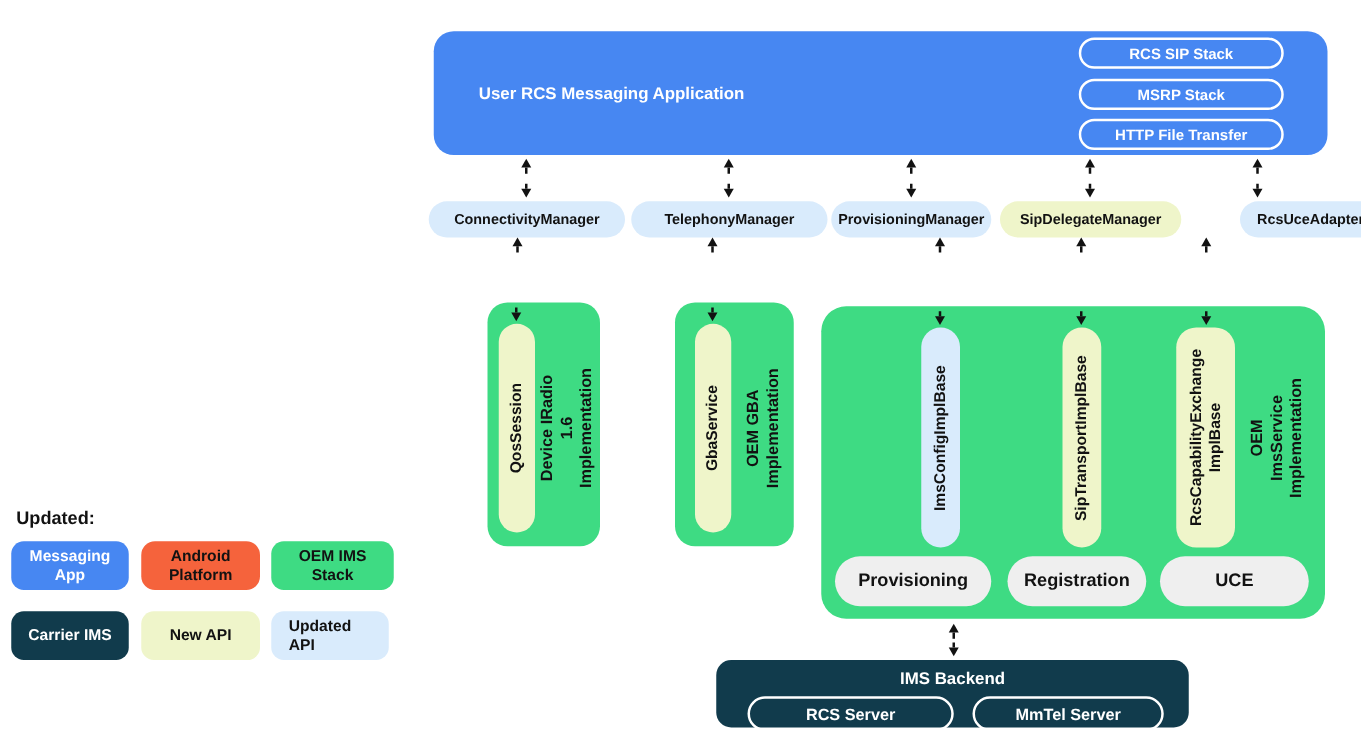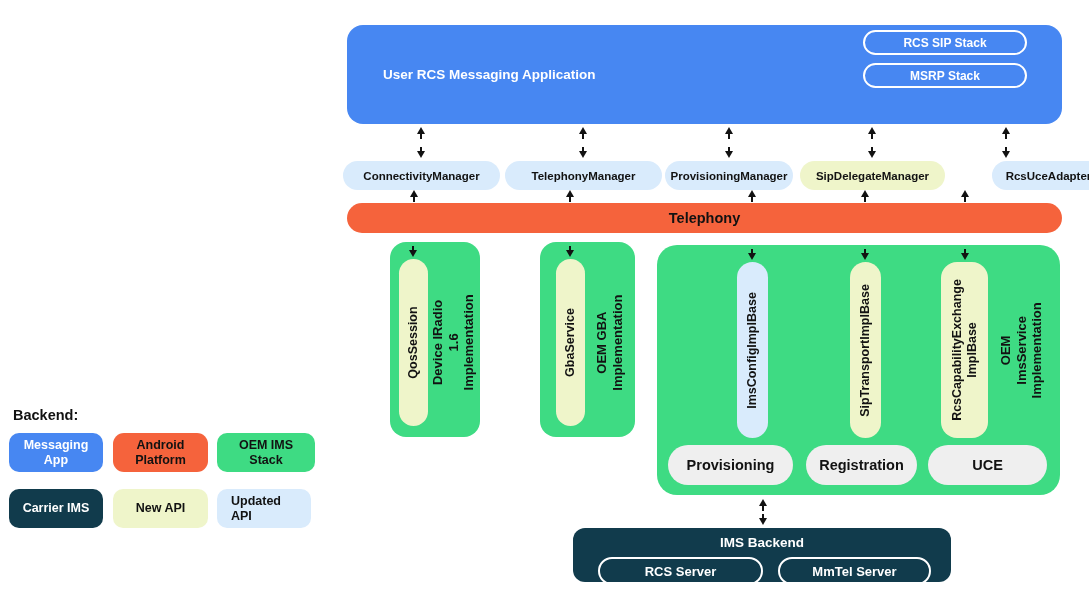--- a/index.html
+++ b/index.html
@@ -54,20 +54,21 @@
 </style>
 </head>
 <body>
 
 <div class="canvas">
 
   <div class="app-box">
     <div class="app-title">User RCS Messaging Application</div>
     <div class="stack-pill" style="top:5px;">RCS SIP Stack</div>
     <div class="stack-pill" style="top:38px;">MSRP Stack</div>
+    <div class="stack-pill" style="top:70px;">HTTP File Transfer</div>
   </div>
 
   <div class="arr up" style="left:417px;top:127px;"></div>
   <div class="arr down" style="left:417px;top:146px;"></div>
   <div class="arr up" style="left:579px;top:127px;"></div>
   <div class="arr down" style="left:579px;top:146px;"></div>
   <div class="arr up" style="left:725px;top:127px;"></div>
   <div class="arr down" style="left:725px;top:146px;"></div>
   <div class="arr up" style="left:868px;top:127px;"></div>
   <div class="arr down" style="left:868px;top:146px;"></div>
@@ -79,21 +80,20 @@
   <div class="mgr updated" style="left:665px;width:128px;">ProvisioningManager</div>
   <div class="mgr newapi" style="left:800px;width:145px;">SipDelegateManager</div>
   <div class="mgr updated" style="left:992px;width:113px;text-align:center;">RcsUceAdapter</div>
 
   <div class="arr up" style="left:410px;top:190px;"></div>
   <div class="arr up" style="left:566px;top:190px;"></div>
   <div class="arr up" style="left:748px;top:190px;"></div>
   <div class="arr up" style="left:861px;top:190px;"></div>
   <div class="arr up" style="left:961px;top:190px;"></div>
 
-  <div class="telephony">Telephony</div>
 
   <div class="green-box" style="left:390px;top:242px;width:90px;height:195px;"></div>
   <div class="arr down" style="left:409px;top:245px;"></div>
   <div class="vwrap vpill newapi" style="left:399px;top:259px;width:29px;height:167px;">
     <span>QosSession</span>
   </div>
   <div class="vwrap vimpl" style="left:426px;top:259px;width:54px;height:167px;">
     <span>Device IRadio 1.6
 Implementation</span>
   </div>
@@ -132,21 +132,21 @@
 
   <div class="arr up" style="left:759px;top:499px;"></div>
   <div class="arr down" style="left:759px;top:513px;"></div>
 
   <div class="ims-box">
     <div class="ims-title">IMS Backend</div>
     <div class="server-pill" style="left:25px;width:165px;">RCS Server</div>
     <div class="server-pill" style="left:205px;width:153px;">MmTel Server</div>
   </div>
 
-  <div class="legend-title">Backend:</div>
+  <div class="legend-title">Updated:</div>
   <div class="legend-item lg-white" style="left:9px;top:433px;width:94px;background:#4787F2;">Messaging
 App</div>
   <div class="legend-item" style="left:113px;top:433px;width:95px;background:#F5633C;border-radius:11px;">Android
 Platform</div>
   <div class="legend-item" style="left:217px;top:433px;width:98px;background:#3EDB83;">OEM IMS
 Stack</div>
   <div class="legend-item" style="left:113px;top:489px;width:95px;background:#EFF5CA;">New API</div>
   <div class="legend-item lg-white" style="left:9px;top:489px;width:94px;background:#113B4C;">Carrier IMS</div>
   <div class="legend-item lg-left" style="left:217px;top:489px;width:94px;background:#D9EBFC;">Updated
 API</div>

